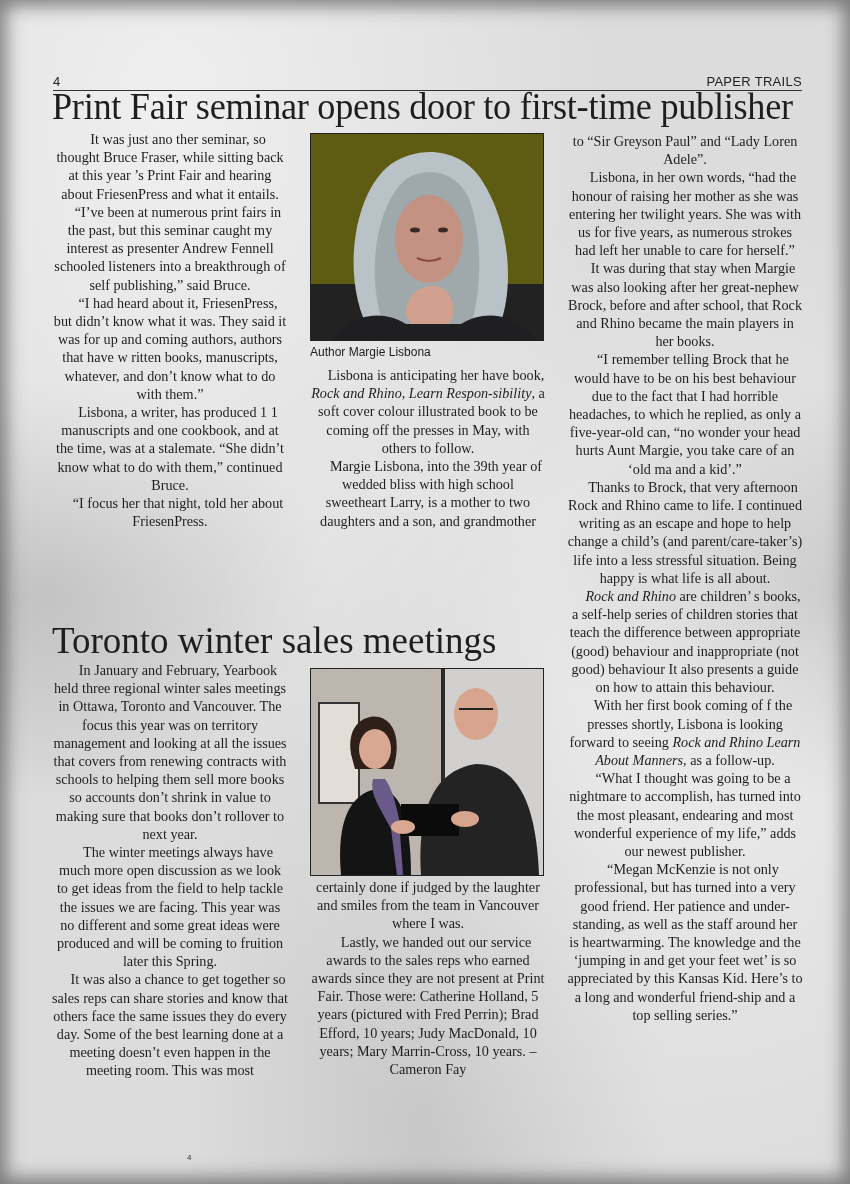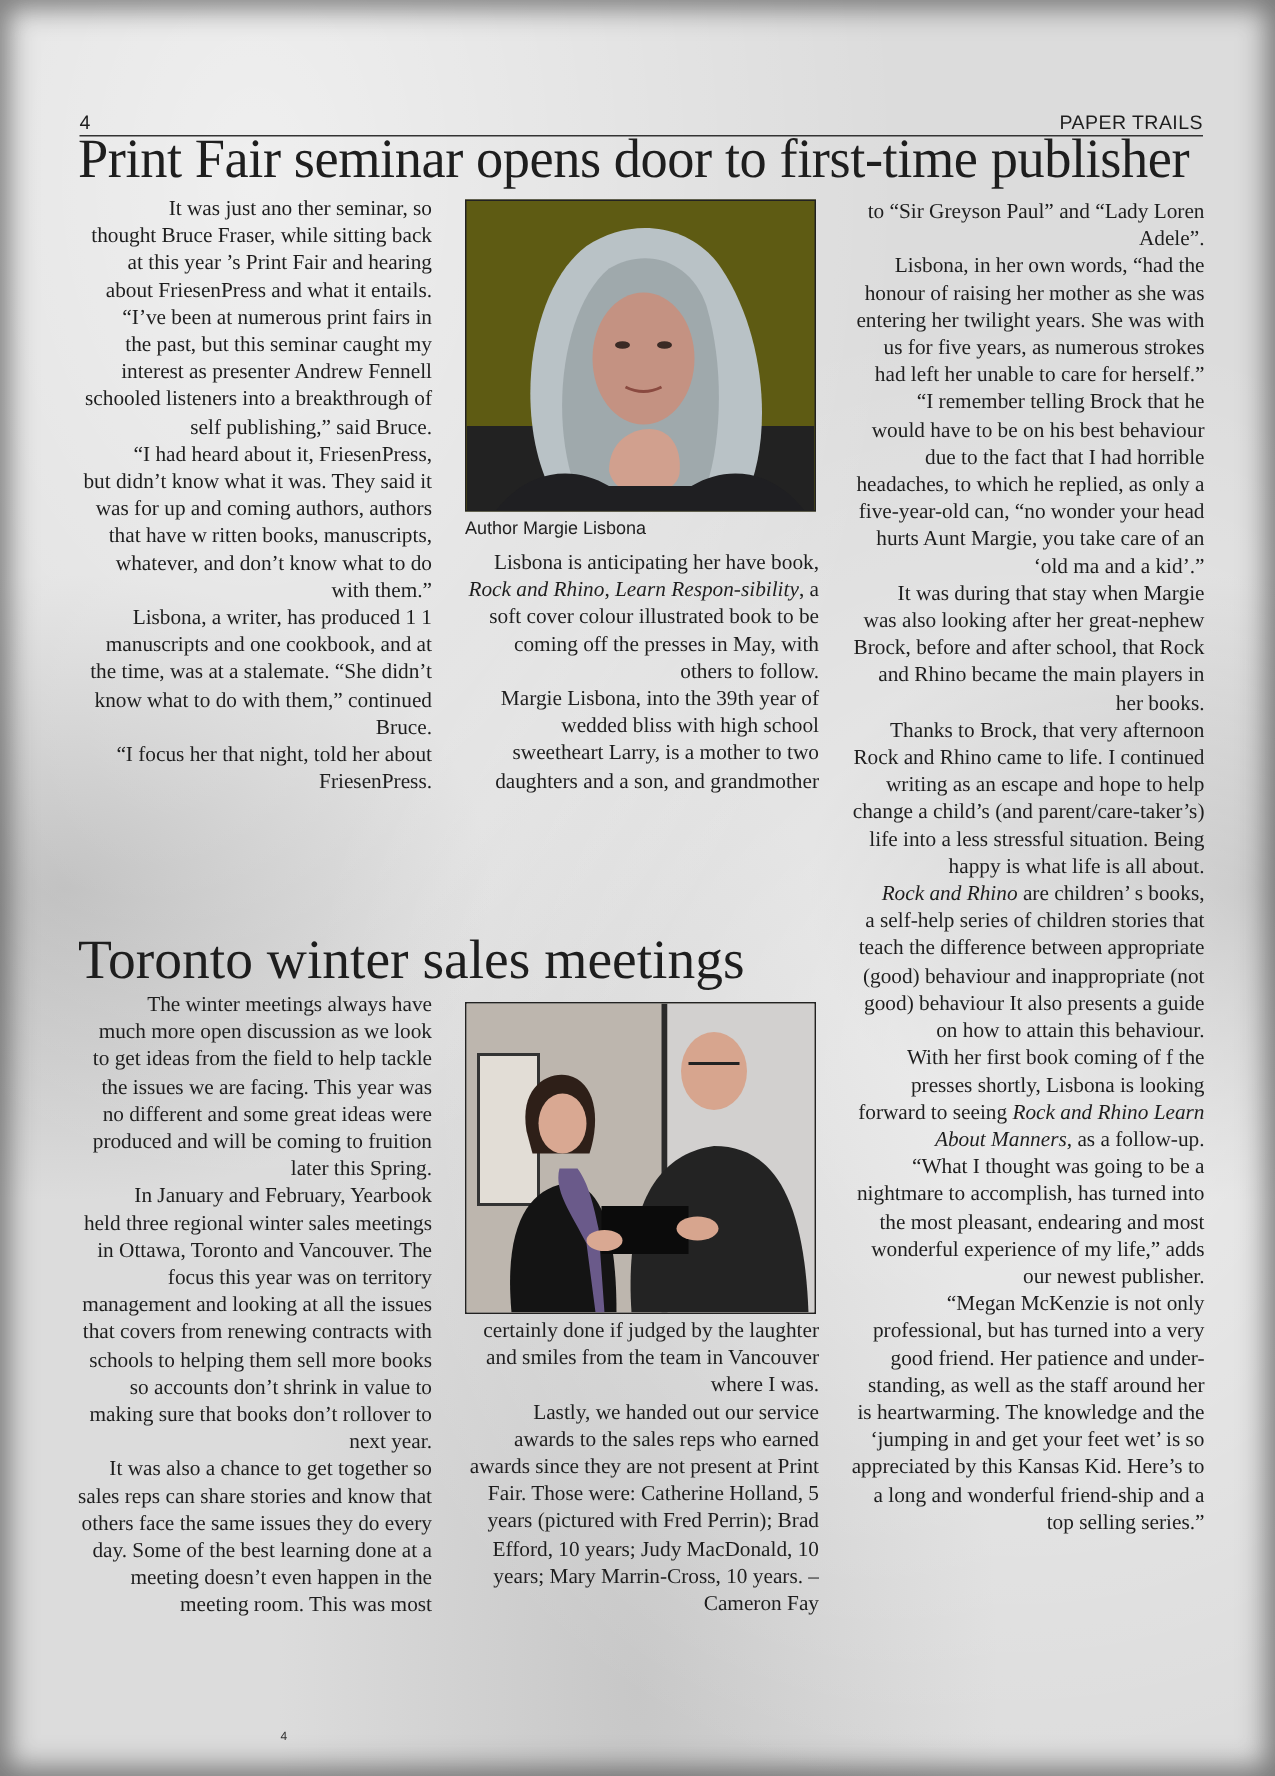--- a/index.html
+++ b/index.html
@@ -30,21 +30,21 @@
     position: absolute; left: 52px; top: 86px; width: 780px;
     font-size: 37px; line-height: 42px; letter-spacing: -0.3px; white-space: nowrap;
     transform: scaleX(0.98); transform-origin: left;
   }
   .headline2 {
     position: absolute; left: 52px; top: 620px; width: 490px;
     font-size: 37px; line-height: 42px; white-space: nowrap;
   }
   .col {
     position: absolute; width: 236px; font-size: 14.2px; line-height: 18.2px;
-    text-align: right;
+    text-align: center;
   }
   .col p { margin: 0; text-indent: 16px; }
   .col p.noindent { text-indent: 0; }
   .c1 { left: 52px; top: 130px; }
   .c1b { left: 52px; top: 661px; }
   .c2 { left: 310px; top: 366px; }
   .c2b { left: 310px; top: 878px; }
   .c3 { left: 567px; top: 132px; }
   .photo {
     position: absolute; border: 1.5px solid #222; overflow: hidden;
@@ -100,34 +100,34 @@
 <div class="caption">Author Margie Lisbona</div>
 
 <div class="col c2">
   <p><span>Lisbona is anticipating her have book, </span><em>Rock and Rhino, Learn Respon-sibility</em><span>, a soft cover colour illustrated book to be coming off the presses in May, with others to follow.</span></p>
   <p>Margie Lisbona, into the 39th year of wedded bliss with high school sweetheart Larry, is a mother to two daughters and a son, and grandmother</p>
 </div>
 
 <div class="col c3">
   <p class="noindent">to “Sir Greyson Paul” and “Lady Loren Adele”.</p>
   <p>Lisbona, in her own words, “had the honour of raising her mother as she was entering her twilight years. She was with us for five years, as numerous strokes had left her unable to care for herself.”</p>
+  <p>It was during that stay when Margie was also looking after her great-nephew Brock, before and after school, that Rock and Rhino became the main players in her books.</p>
   <p>“I remember telling Brock that he would have to be on his best behaviour due to the fact that I had horrible headaches, to which he replied, as only a five-year-old can, “no wonder your head hurts Aunt Margie, you take care of an ‘old ma and a kid’.”</p>
-  <p>It was during that stay when Margie was also looking after her great-nephew Brock, before and after school, that Rock and Rhino became the main players in her books.</p>
   <p>Thanks to Brock, that very afternoon Rock and Rhino came to life. I continued writing as an escape and hope to help change a child’s (and parent/care-taker’s) life into a less stressful situation. Being happy is what life is all about.</p>
   <p><em>Rock and Rhino</em><span> are children’ s books, a self-help series of children stories that teach the difference between appropriate (good) behaviour and inappropriate (not good) behaviour It also presents a guide on how to attain this behaviour.</span></p>
   <p><span>With her first book coming of f the presses shortly, Lisbona is looking forward to seeing </span><em>Rock and Rhino Learn About Manners,</em><span> as a follow-up.</span></p>
   <p>“What I thought was going to be a nightmare to accomplish, has turned into the most pleasant, endearing and most wonderful experience of my life,” adds our newest publisher.</p>
   <p>“Megan McKenzie is not only professional, but has turned into a very good friend. Her patience and under-standing, as well as the staff around her is heartwarming. The knowledge and the ‘jumping in and get your feet wet’ is so appreciated by this Kansas Kid. Here’s to a long and wonderful friend-ship and a top selling series.”</p>
 </div>
 
 <h2 class="headline2" style="margin:0;font-weight:normal;">Toronto winter sales meetings</h2>
 
 <div class="col c1b">
+  <p>In January and February, Yearbook held three regional winter sales meetings in Ottawa,  Toronto and Vancouver. The focus this year was on territory management and looking at all the issues that covers from renewing contracts with schools to helping them sell more books so accounts don’t shrink in value to making sure that books don’t rollover to next year.</p>
   <p>The winter meetings always have much more open discussion as we look to get ideas from the field to help tackle the issues we are facing. This year was no different and some great ideas were produced and will be coming to fruition later this Spring.</p>
-  <p>In January and February, Yearbook held three regional winter sales meetings in Ottawa,  Toronto and Vancouver. The focus this year was on territory management and looking at all the issues that covers from renewing contracts with schools to helping them sell more books so accounts don’t shrink in value to making sure that books don’t rollover to next year.</p>
   <p>It was also a chance to get together so sales reps can share stories and know that others face the same issues they do every day. Some of the best learning done at a meeting doesn’t even happen in the meeting room. This was most</p>
 </div>
 
 <div class="photo photo2" title="Catherine Holland receiving award from Fred Perrin">
   <svg width="232" height="206" viewBox="0 0 232 206">
     <rect width="232" height="206" fill="#c8c4bf"></rect>
     <rect x="0" y="0" width="130" height="206" fill="#bdb6ae"></rect>
     <rect x="130" y="0" width="4" height="206" fill="#2a2a2a"></rect>
     <rect x="134" y="0" width="98" height="206" fill="#d2d0cf"></rect>
     <rect x="8" y="34" width="40" height="100" fill="#e2ddd6" stroke="#333" stroke-width="2"></rect>

